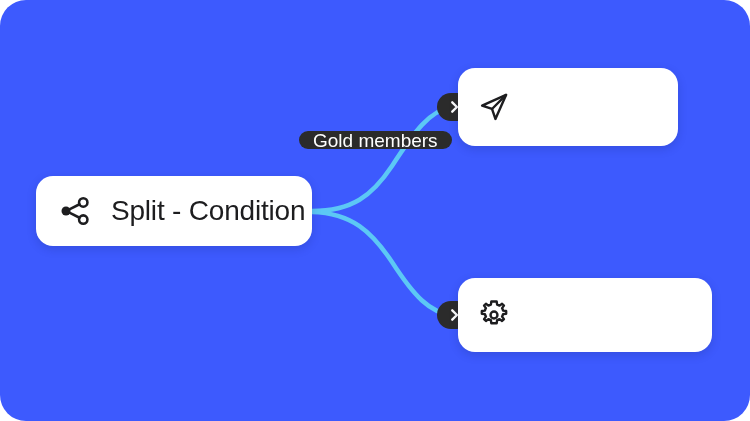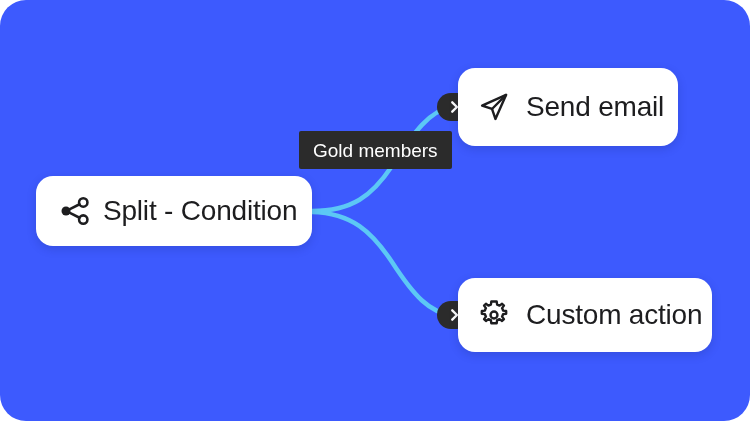--- a/index.html
+++ b/index.html
@@ -62,21 +62,21 @@
   }
 
   .node-split {
     left: 36px;
     top: 176px;
     width: 276px;
     height: 70px;
     padding: 0 22px 0 20px;
   }
   .node-split .node-icon { width: 38px; height: 38px; }
-  .node-split .node-label { margin-left: 9px; }
+  .node-split .node-label { margin-left: 17px; }
 
   .node-send {
     left: 458px;
     top: 68px;
     width: 220px;
     height: 78px;
     padding: 0 22px 0 18px;
   }
   .node-send .node-icon { width: 36px; height: 36px; }
   .node-send .node-label { margin-left: 14px; }
@@ -92,25 +92,25 @@
   .node-custom .node-label { margin-left: 14px; }
 
   
   .edge-pill {
     position: absolute;
     display: flex;
     align-items: center;
     justify-content: center;
     background: #2b2b2b;
     color: #ffffff;
-    border-radius: 2px;
+    border-radius: 10px;
     font-size: 19px;
     line-height: 1;
     padding: 0 14px;
-    height: 38px;
+    height: 18px;
     box-sizing: border-box;
     white-space: nowrap;
   }
   .pill-gold { left: 299px; top: 131px; }
   .pill-others { left: 330px; top: 262px; }
 
   
   .arrow-badge {
     position: absolute;
     width: 34px;
@@ -165,31 +165,29 @@
     <span class="node-label">Split - Condition</span>
   </div>
 
   <div class="node node-send">
     <span class="node-icon">
       <svg width="34" height="34" viewBox="0 0 24 24" fill="none" stroke="#1d1d1f" stroke-width="1.7" stroke-linecap="round" stroke-linejoin="round">
         <path d="M20.5 3.5 L3.6 11.0 L10.6 13.4 L13.0 20.4 Z"></path>
         <line x1="10.6" y1="13.4" x2="20.5" y2="3.5"></line>
       </svg>
     </span>
-    <span class="node-label">Send email</span>
   </div>
 
   <div class="node node-custom">
     <span class="node-icon">
       <svg width="32" height="32" viewBox="0 0 24 24" fill="none" stroke="#1d1d1f" stroke-width="1.8" stroke-linecap="round" stroke-linejoin="round">
         <circle cx="12" cy="12" r="2.6"></circle>
         <path d="M12 1.9 l2.0 0 0.35 2.3 a8.1 8.1 0 0 1 1.85 0.78 l1.85-1.42 1.42 1.42 -1.42 1.85 a8.1 8.1 0 0 1 0.78 1.85 l2.3 0.35 0 2.0 -2.3 0.35 a8.1 8.1 0 0 1 -0.78 1.85 l1.42 1.85 -1.42 1.42 -1.85-1.42 a8.1 8.1 0 0 1 -1.85 0.78 l-0.35 2.3 -2.0 0 -2.0 0 -0.35-2.3 a8.1 8.1 0 0 1 -1.85-0.78 l-1.85 1.42 -1.42-1.42 1.42-1.85 a8.1 8.1 0 0 1 -0.78-1.85 l-2.3-0.35 0-2.0 2.3-0.35 a8.1 8.1 0 0 1 0.78-1.85 l-1.42-1.85 1.42-1.42 1.85 1.42 a8.1 8.1 0 0 1 1.85-0.78 l0.35-2.3 z"></path>
       </svg>
     </span>
-    <span class="node-label">Custom action</span>
   </div>
 
   <div class="edge-pill pill-gold">
     <span>Gold members</span>
   </div>
 
 
 </div>
 
 </body></html>

